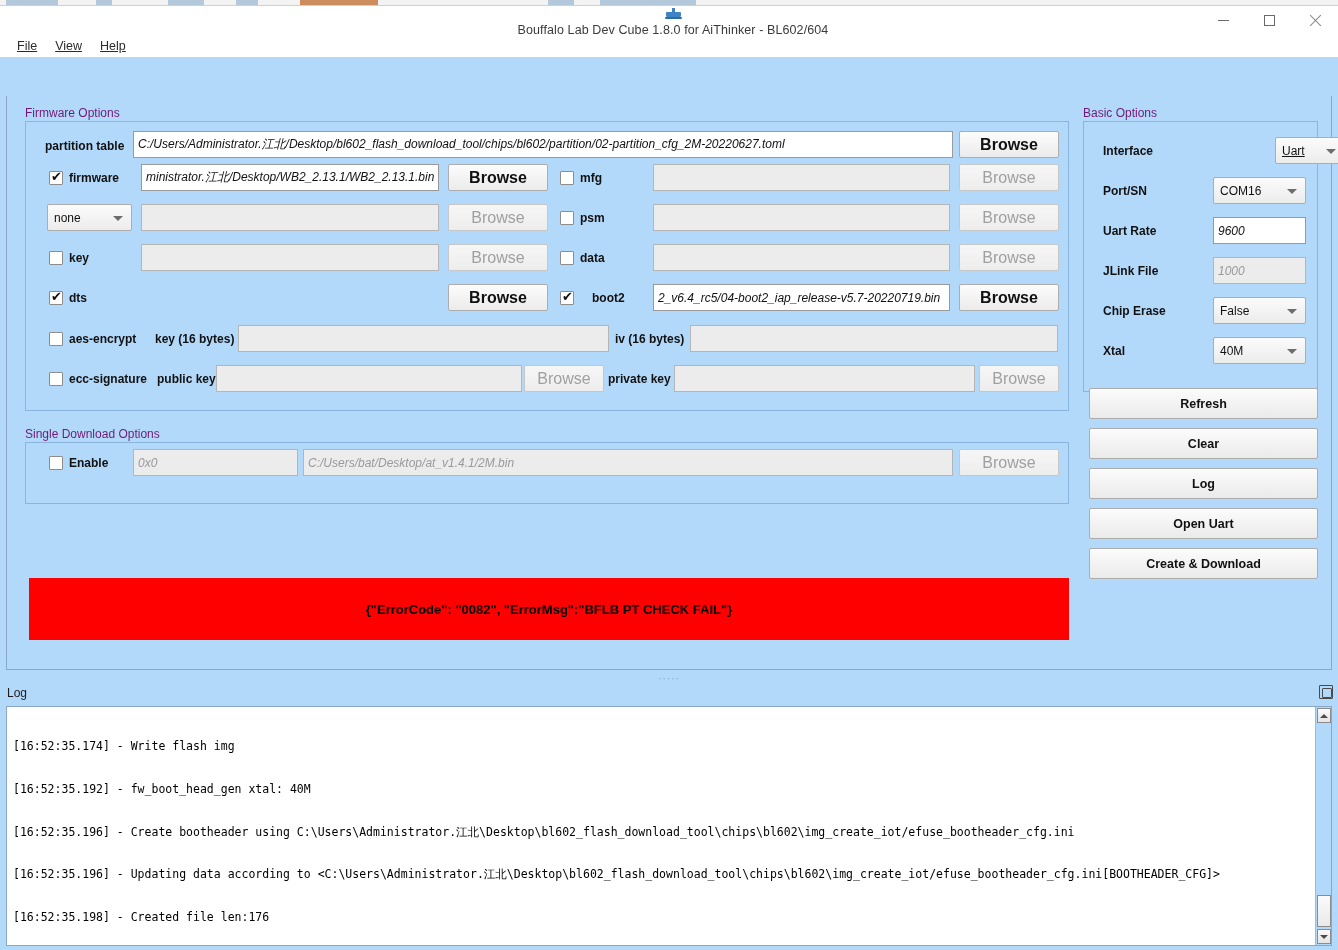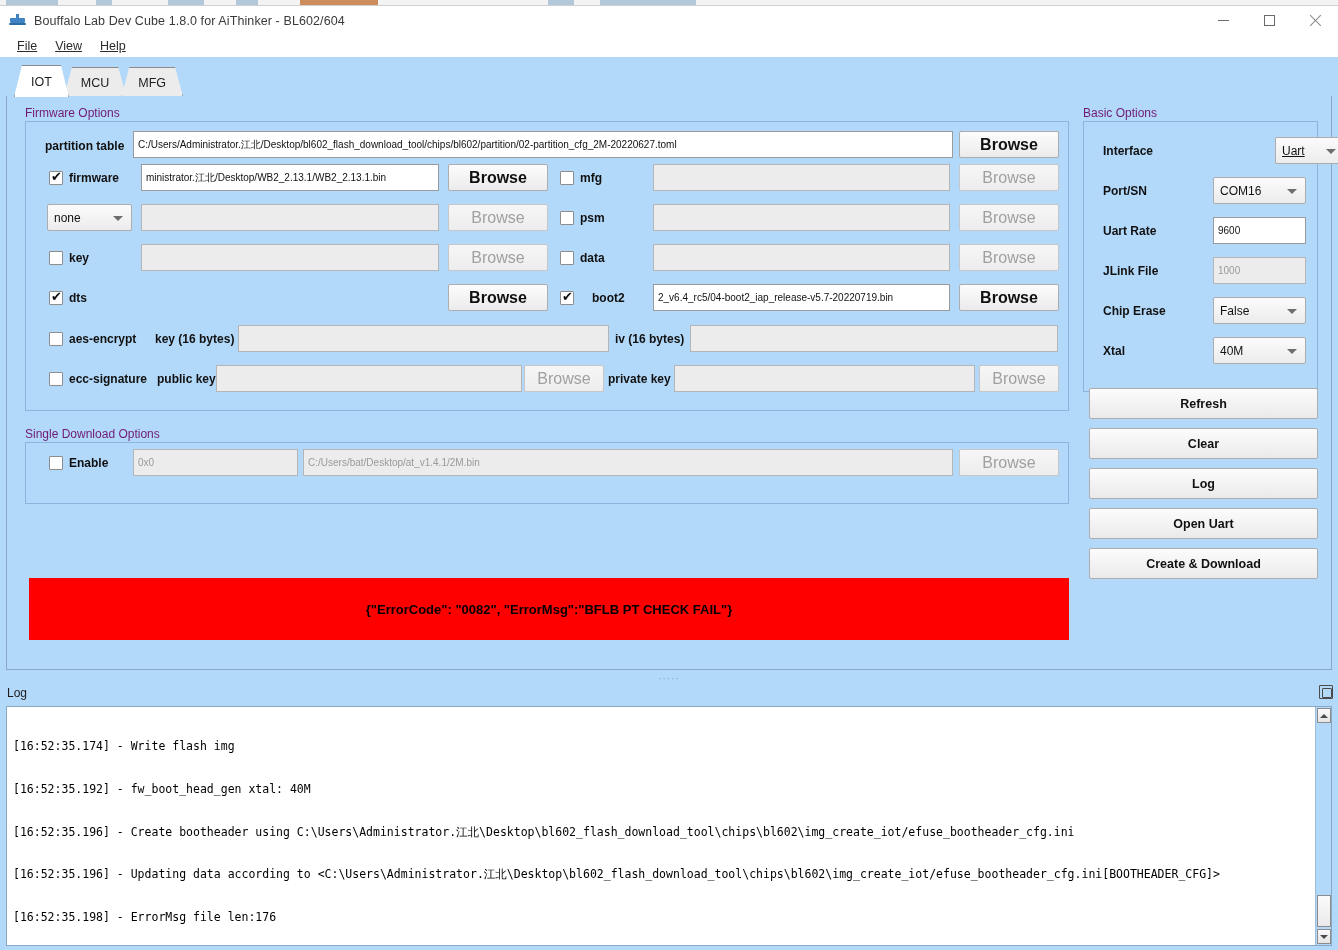--- a/index.html
+++ b/index.html
@@ -22,21 +22,21 @@
     background: #f3f3f3;
     border-bottom: 1px solid #d0d0d0;
     overflow: hidden;
   }
   .bg-strip .blip { position: absolute; top: 0px; height: 5px; background: #9fb9d4; opacity: .75; }
 
   
   .titlebar {
     position: absolute; left: 0; top: 6px; width: 1338px; height: 29px;
     background: #ffffff;
-    display: flex; align-items: center;
+    display: flex; align-items: center; flex-direction: column;
   }
   .title-icon {
     margin-left: 9px; width: 17px; height: 17px;
     position: relative; flex: none;
   }
   .title-icon .cap {
     position: absolute; left: 1px; top: 6px; width: 15px; height: 6px;
     background: #3f83c4; border-radius: 1px 1px 3px 3px;
   }
   .title-icon .stem {
@@ -114,23 +114,24 @@
     position: absolute; font-size: 12px; color: #701a75;
   }
   .group-box {
     position: absolute; border: 1px solid #8ab6de; background: transparent;
   }
 
   .lbl { font-size: 12px; color: #111; font-weight: bold; }
 
   .tf {
     position: absolute; height: 27px; border: 1px solid #9a9a9a;
-    background: #ffffff; font-size: 10px; color: #111;
+    background: #ffffff; font-size: 12px; color: #111;
     display: flex; align-items: center; padding: 12px 4px; overflow: hidden; white-space: nowrap;
     font-family: "Liberation Sans", sans-serif;
+    font-style: italic;
   }
   .tf.disabled { background: #ececec; border-color: #b5b5b5; color: #9a9a9a; }
   .tf.ph { color: #9a9a9a; }
 
   .btn {
     position: absolute; height: 27px;
     border: 1px solid #adadad; border-radius: 2px;
     background: linear-gradient(#fcfcfc, #ebebeb);
     font-size: 16px; color: #111; font-weight: bold;
     display: flex; align-items: center; justify-content: center;
@@ -261,34 +262,20 @@
         </div>
     </div>
   </div>
 
   <div class="menubar">
     <div class="menu-item"><u>File</u></div>
     <div class="menu-item"><u>View</u></div>
     <div class="menu-item"><u>Help</u></div>
   </div>
 
-  <div class="tabstrip">
-    <div class="tab-underline"></div>
-    <div class="tabs-row">
-      <div class="tab active">
-          <span>IOT</span>
-        </div>
-      <div class="tab">
-          <span>MCU</span>
-        </div>
-      <div class="tab">
-          <span>MFG</span>
-        </div>
-    </div>
-  </div>
 
   <div class="content">
 
     <div class="group-label" style="left:18px; top:10px;">Firmware Options</div>
     <div class="group-box" style="left:18px; top:25px; width:1044px; height:290px;"></div>
 
     <div class="lbl" style="position:absolute; left:38px; top:43px;text-align:center;">partition table</div>
     <div class="tf" style="left:126px; top:35px; width:820px;">C:/Users/Administrator.江北/Desktop/bl602_flash_download_tool/chips/bl602/partition/02-partition_cfg_2M-20220627.toml</div>
     <div class="btn" style="left:952px; top:35px; width:100px;">Browse</div>
 
@@ -404,21 +391,21 @@
     <span class="ttl">Log</span>
     <span class="float-icon"></span>
   </div>
 
   <div class="logpanel">
     <div class="loglines">
       <div class="logline">[16:52:35.174] - Write flash img</div>
       <div class="logline">[16:52:35.192] - fw_boot_head_gen xtal: 40M</div>
       <div class="logline">[16:52:35.196] - Create bootheader using C:\Users\Administrator.江北\Desktop\bl602_flash_download_tool\chips\bl602\img_create_iot/efuse_bootheader_cfg.ini</div>
       <div class="logline">[16:52:35.196] - Updating data according to &lt;C:\Users\Administrator.江北\Desktop\bl602_flash_download_tool\chips\bl602\img_create_iot/efuse_bootheader_cfg.ini[BOOTHEADER_CFG]&gt;</div>
-      <div class="logline">[16:52:35.198] - ErrorMsg file len:176</div>
+      <div class="logline">[16:52:35.198] - Created file len:176</div>
       
       
       
       
       
       
       
       
       
       

